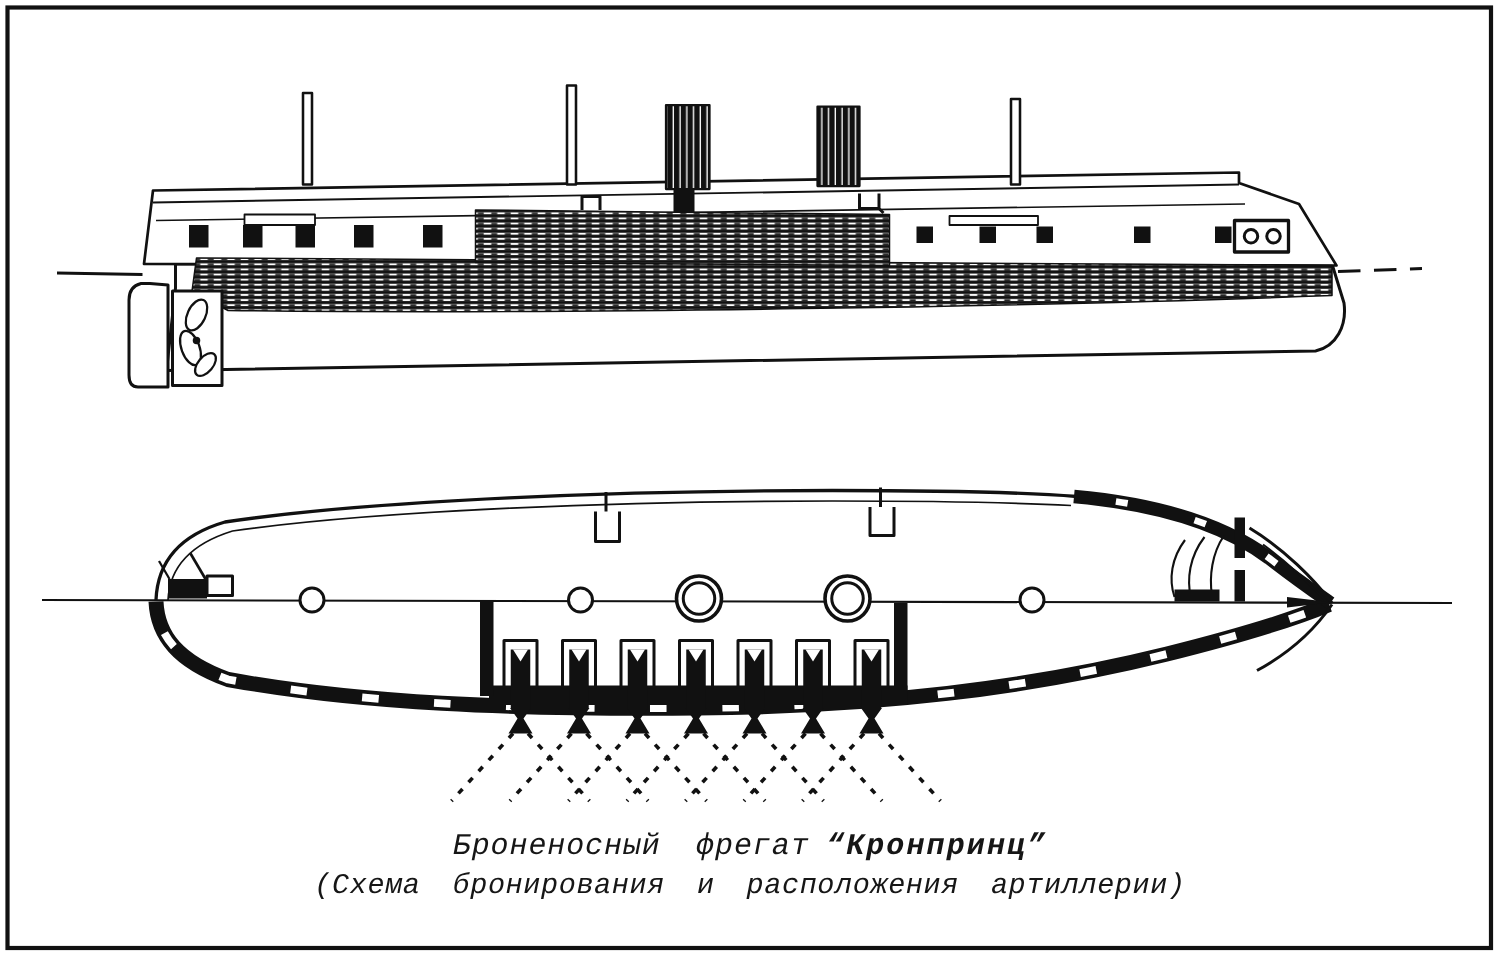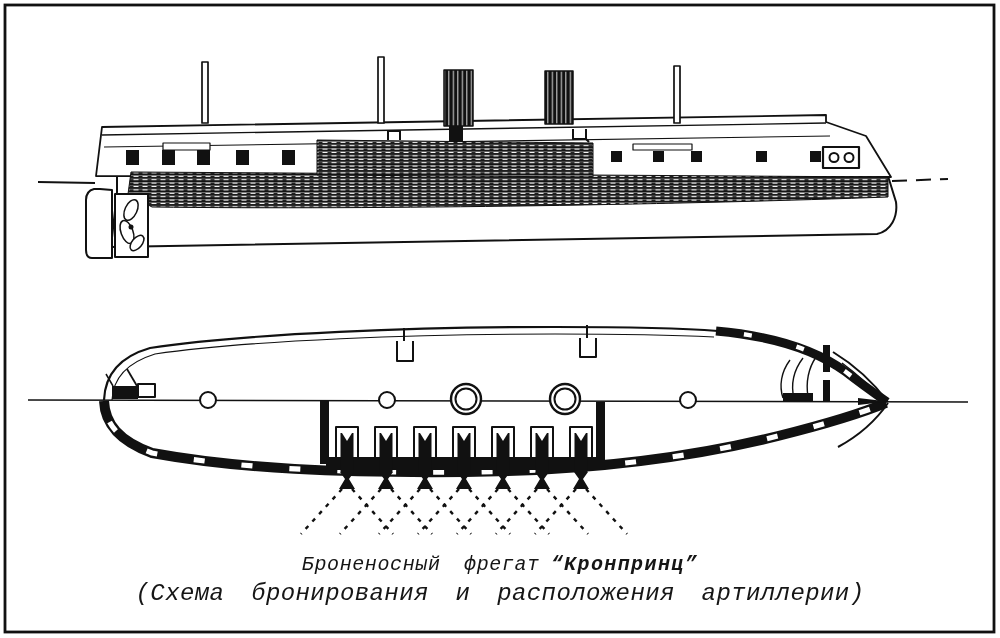--- a/index.html
+++ b/index.html
@@ -16,21 +16,21 @@
     position:absolute;
     left:0;right:0;
     top:552px;
     text-align:center;
     color:#161616;
     font-style:italic;
     line-height:1.25;
   }
   .cap-line1{font-size:20px;letter-spacing:0.6px;word-spacing:0.55em;}
   .cap-name{font-weight:bold;letter-spacing:1.4px;margin-left:0.55em;}
-  .cap-line2{font-size:24px;letter-spacing:0.4px;word-spacing:0.5em;margin-top:2px;}
+  .cap-line2{font-size:19px;letter-spacing:0.4px;word-spacing:0.5em;margin-top:2px;}
 </style>
 </head>
 <body>
 
 <div class="page">
 
 <svg width="1000" height="638" viewBox="0 0 1000 638">
   <defs>
     <pattern id="hatch" patternUnits="userSpaceOnUse" width="9" height="3.4">
       <rect width="9" height="3.4" fill="#ffffff"></rect>

